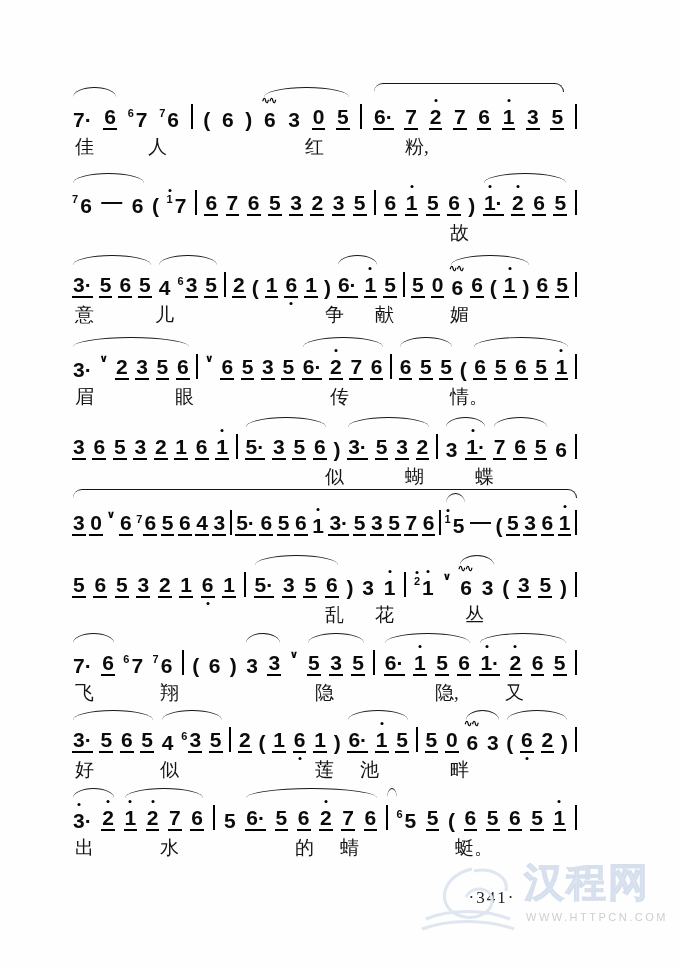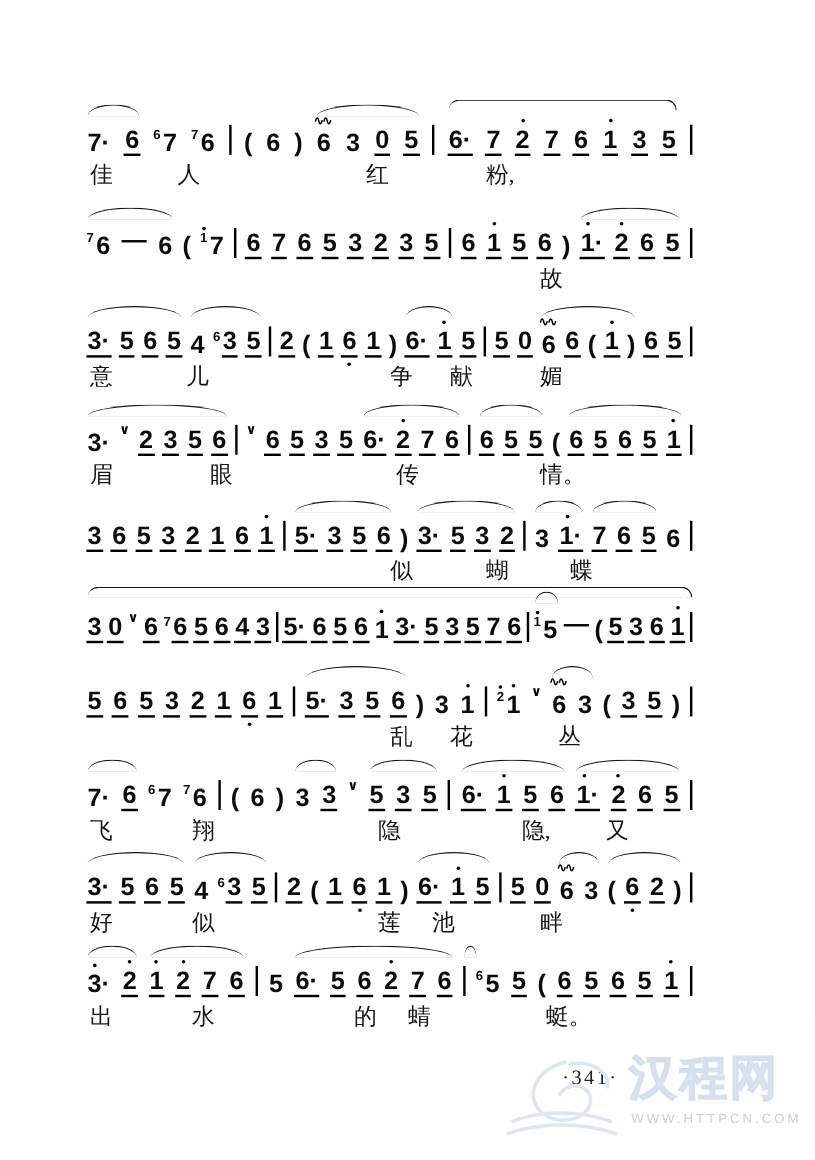--- a/index.html
+++ b/index.html
@@ -26,21 +26,21 @@
   .bl{width:2px;height:25px;background:#000;margin-bottom:1px;}
   .dash .cr{padding-bottom:5px;}
   .pr .cr{padding:0;}
   .slur{position:absolute;top:-13px;height:9px;border-top:1.6px solid #151515;
         border-radius:50% 50% 0 0 / 100% 100% 0 0;}
   .slur.flat{top:-17px;height:8px;border-radius:9px 9px 0 0;border-right:1.6px solid #151515;}
   .lyric{position:absolute;font-family:"Liberation Serif",serif;font-size:19px;line-height:1;
          color:#141414;}
   .pagenum{position:absolute;top:888px;left:402px;width:180px;text-align:center;
            font-family:"Liberation Serif",serif;font-size:17px;color:#222;letter-spacing:2px;}
-  .wm{position:absolute;right:0;bottom:4px;width:265px;height:86px;}
+  .wm{position:absolute;right:0;bottom:20px;width:265px;height:86px;}
   .wm-brand{position:absolute;left:110px;top:2px;font-family:"Liberation Serif",serif;
             font-size:40px;line-height:1;color:#e0e7f2;font-weight:700;
             -webkit-text-stroke:1px #d6dfee;letter-spacing:2px;}
   .wm-url{position:absolute;left:112px;top:50px;font-family:"Liberation Sans",sans-serif;
           font-size:11px;letter-spacing:2.5px;color:#d3ccd2;}
   .wm-logo{position:absolute;left:0;top:-4px;}
 </style>
 </head>
 <body>
 

